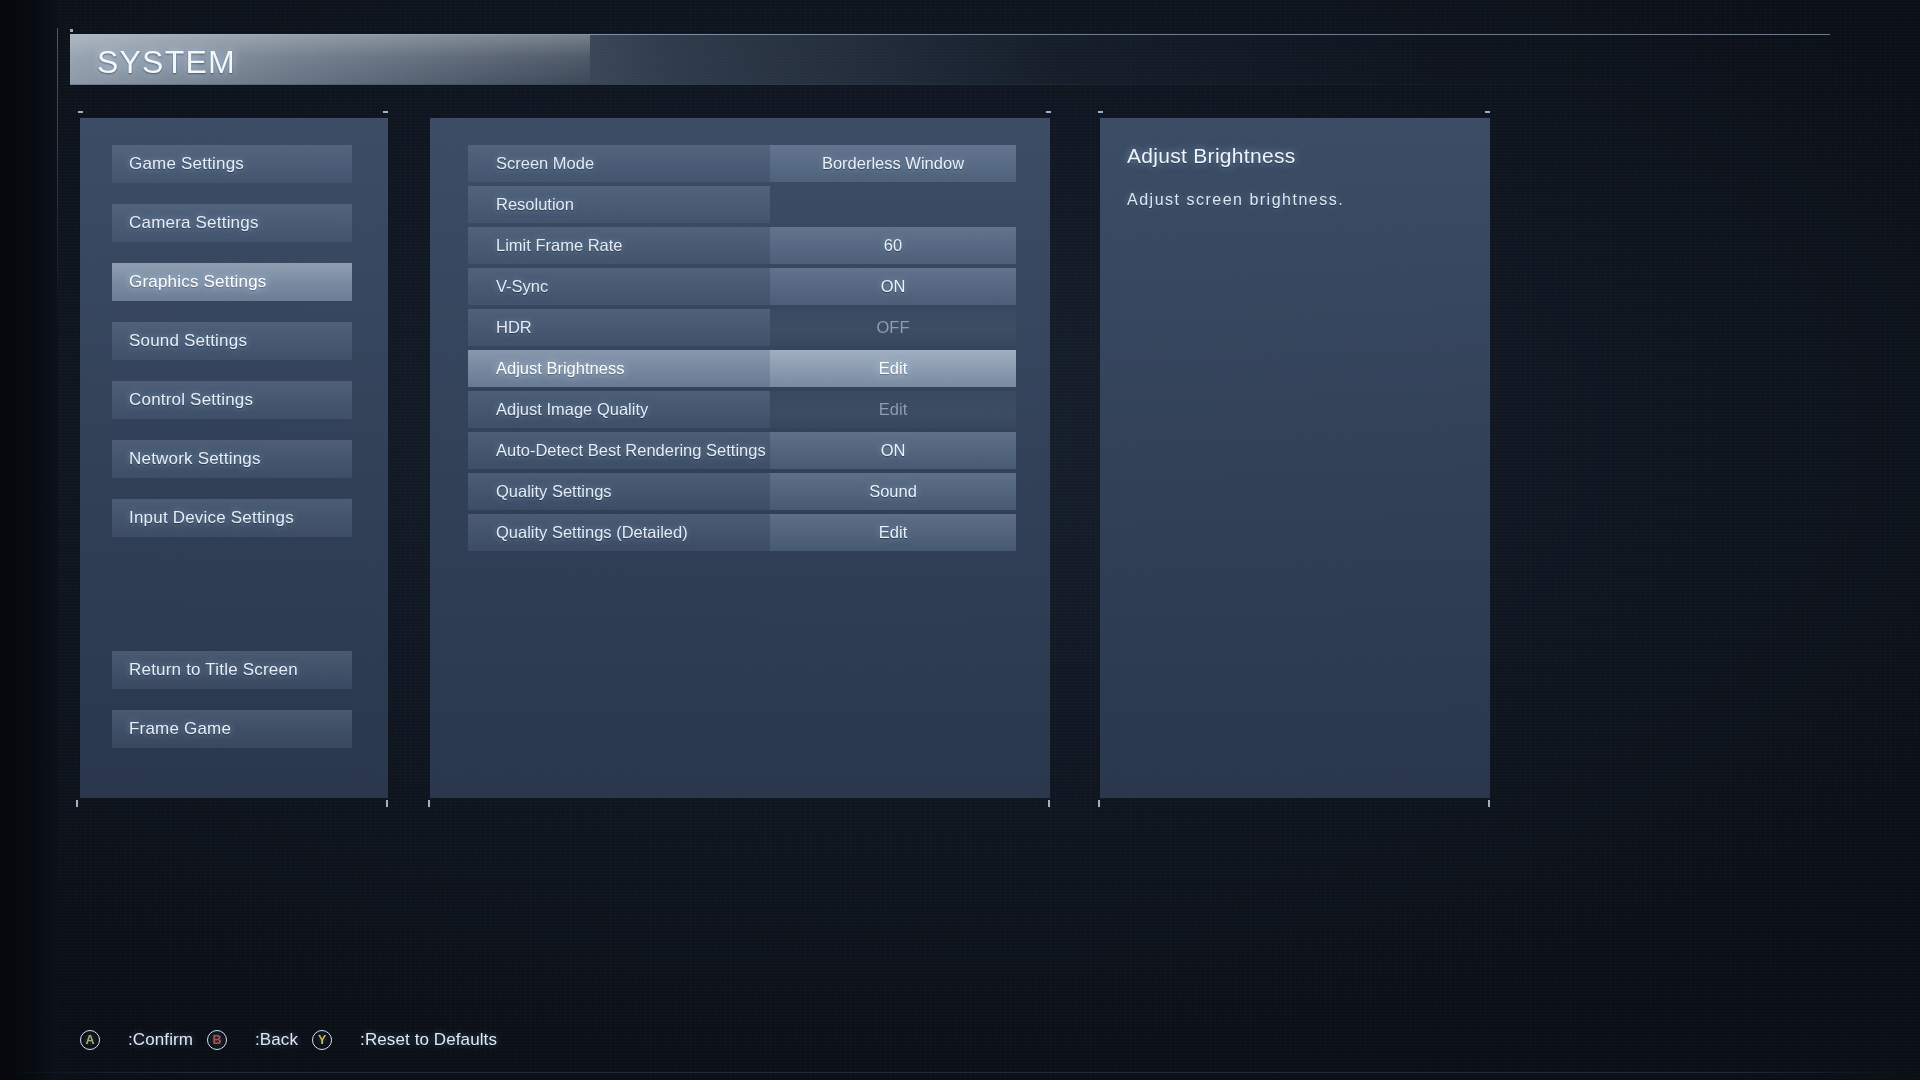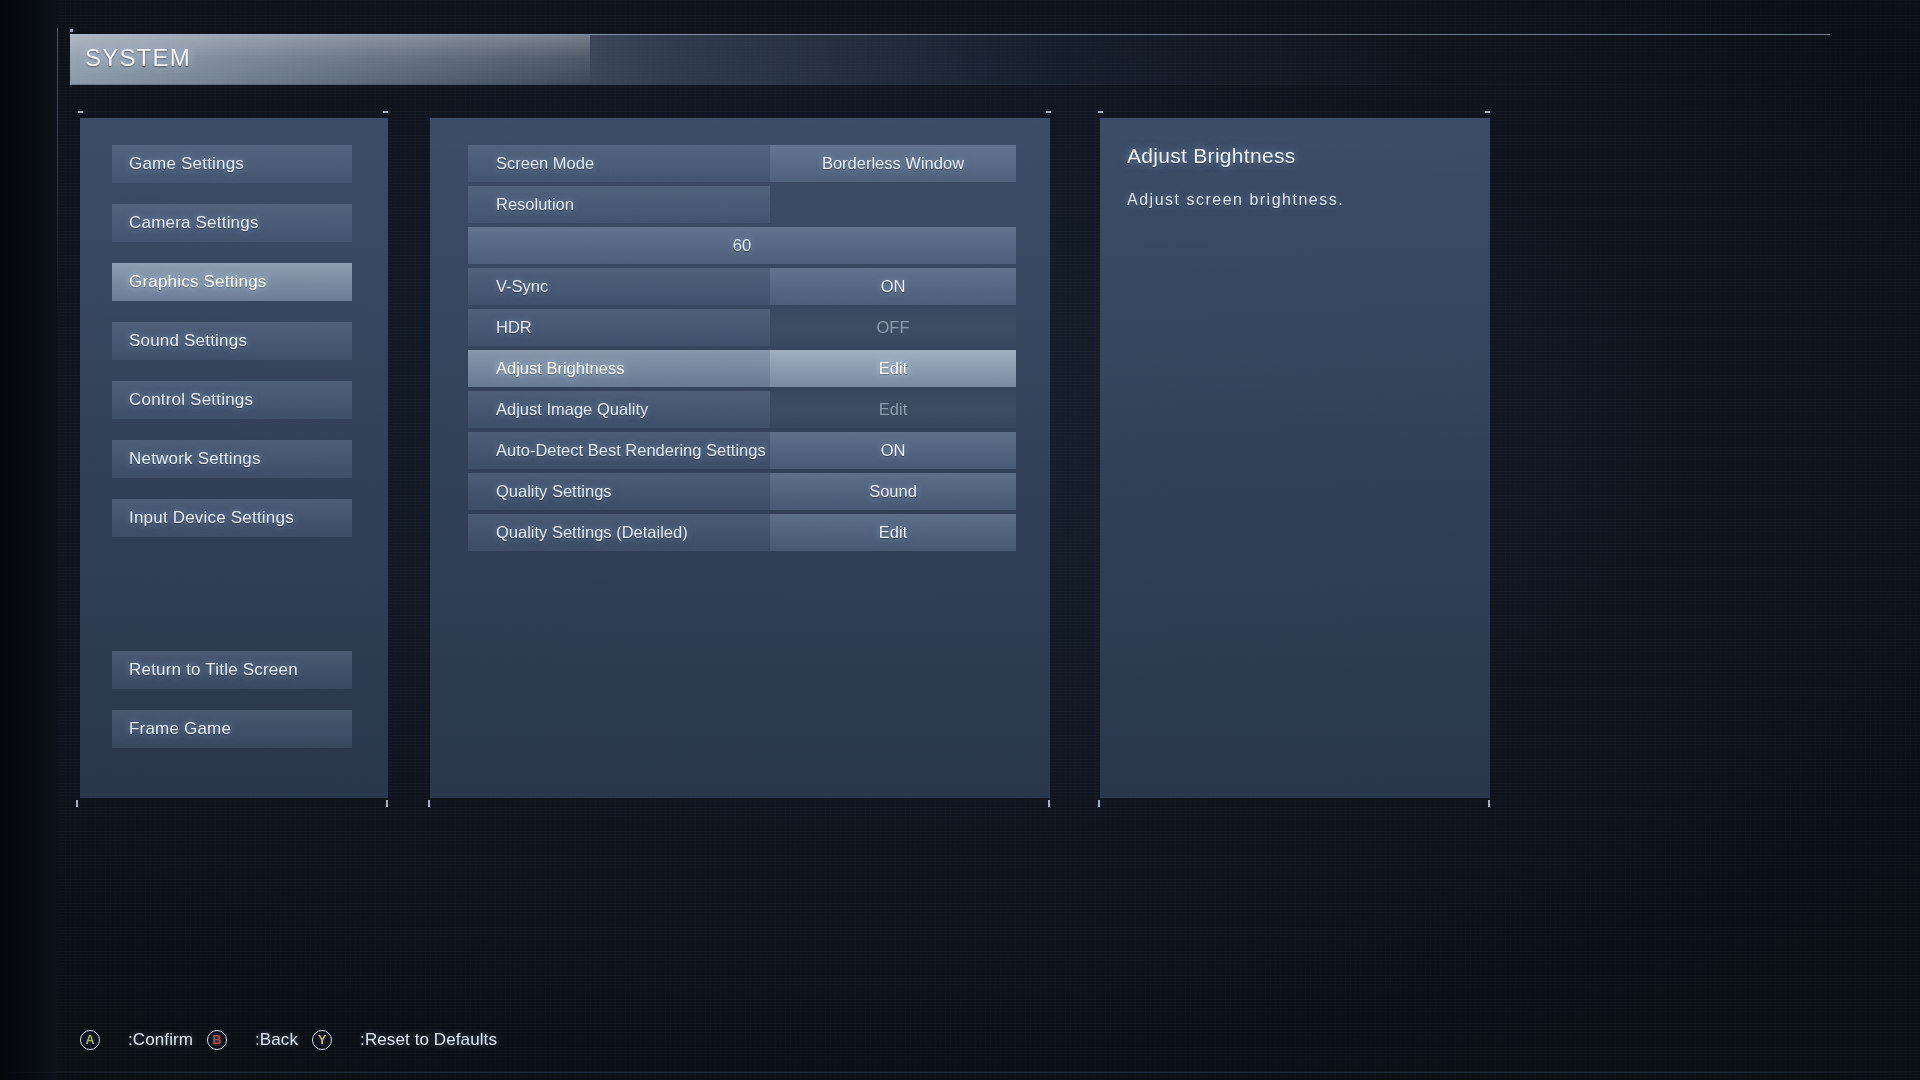--- a/index.html
+++ b/index.html
@@ -81,22 +81,22 @@
     pointer-events: none;
   }
   .titlebar-underline {
     position: absolute; left: 70px; top: 84px; width: 1760px; height: 1px;
     background: linear-gradient(to right,
         rgba(190,210,235,.55) 0%, rgba(140,165,195,.30) 30%,
         rgba(80,100,125,.12) 62%, rgba(40,55,75,0) 100%);
     z-index: 6;
   }
   .title-text {
-    position: absolute; left: 15px; top: 9px;
-    font-size: 24px; letter-spacing: 1.2px;
+    position: absolute; left: 27px; top: 9px;
+    font-size: 32px; letter-spacing: 1.2px;
     color: #f2f7fc;
     text-shadow: 0 0 10px rgba(200,225,255,.75), 0 1px 2px rgba(0,0,0,.55);
   }
   .title-corner-tick {
     position: absolute; top: 29px; width: 3px; height: 3px;
     background: rgba(205,220,240,.75);
     z-index: 7;
   }
 
   
@@ -307,20 +307,21 @@
   <div class="panel" id="settings">
     <div class="panel-inner" style="padding-top:27px" id="settings-rows">
         <div class="row">
           <div class="label">Screen Mode</div>
           <div class="value">Borderless Window</div>
         </div>
         <div class="row">
           <div class="label">Resolution</div>
         </div>
         <div class="row">
+          <div class="label">Limit Frame Rate</div>
           <div class="value">60</div>
         </div>
         <div class="row">
           <div class="label">V-Sync</div>
           <div class="value">ON</div>
         </div>
         <div class="row disabled">
           <div class="label">HDR</div>
           <div class="value">OFF</div>
         </div>

